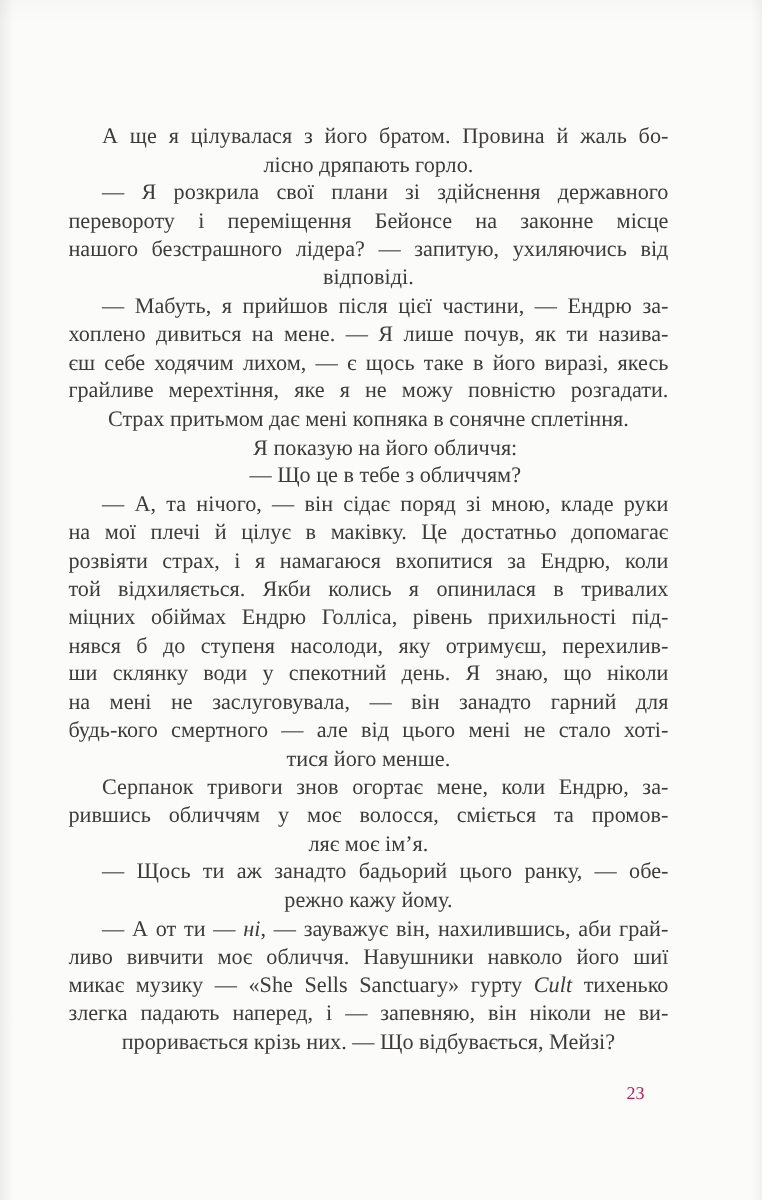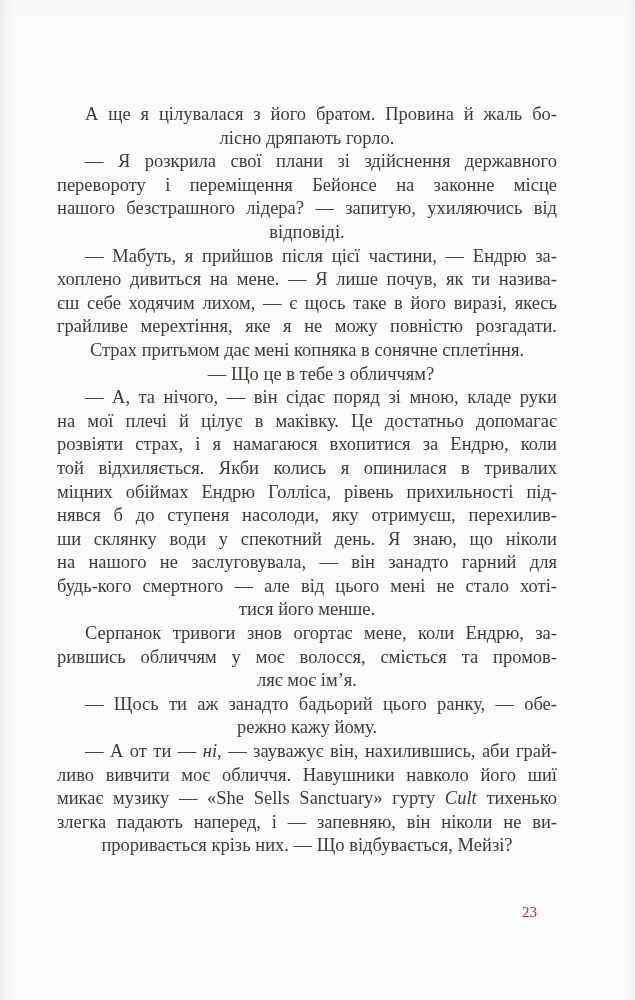--- a/index.html
+++ b/index.html
@@ -74,31 +74,34 @@
       <div class="line last"><span>відповіді.</span></div>
     </div>
     <div class="para">
       <div class="line first"><span>— Мабуть, я прийшов після цієї частини, — Ендрю за-</span></div>
       <div class="line"><span>хоплено дивиться на мене. — Я лише почув, як ти назива-</span></div>
       <div class="line"><span>єш себе ходячим лихом, — є щось таке в його виразі, якесь</span></div>
       <div class="line"><span>грайливе мерехтіння, яке я не можу повністю розгадати.</span></div>
       <div class="line last"><span>Страх притьмом дає мені копняка в сонячне сплетіння.</span></div>
     </div>
     <div class="para">
+      <div class="line first last"><span>Я показую на його обличчя:</span></div>
+    </div>
+    <div class="para">
       <div class="line first last"><span>— Що це в тебе з обличчям?</span></div>
     </div>
     <div class="para">
       <div class="line first"><span>— А, та нічого, — він сідає поряд зі мною, кладе руки</span></div>
       <div class="line"><span>на мої плечі й цілує в маківку. Це достатньо допомагає</span></div>
       <div class="line"><span>розвіяти страх, і я намагаюся вхопитися за Ендрю, коли</span></div>
       <div class="line"><span>той відхиляється. Якби колись я опинилася в тривалих</span></div>
       <div class="line"><span>міцних обіймах Ендрю Голліса, рівень прихильності під-</span></div>
       <div class="line"><span>нявся б до ступеня насолоди, яку отримуєш, перехилив-</span></div>
       <div class="line"><span>ши склянку води у спекотний день. Я знаю, що ніколи</span></div>
-      <div class="line"><span>на нашого не заслуговувала, — він занадто гарний для</span></div>
+      <div class="line"><span>на мені не заслуговувала, — він занадто гарний для</span></div>
       <div class="line"><span>будь-кого смертного — але від цього мені не стало хоті-</span></div>
       <div class="line last"><span>тися його менше.</span></div>
     </div>
     <div class="para">
       <div class="line first"><span>Серпанок тривоги знов огортає мене, коли Ендрю, за-</span></div>
       <div class="line"><span>рившись обличчям у моє волосся, сміється та промов-</span></div>
       <div class="line last"><span>ляє моє ім’я.</span></div>
     </div>
     <div class="para">
       <div class="line first"><span>— Щось ти аж занадто бадьорий цього ранку, — обе-</span></div>

